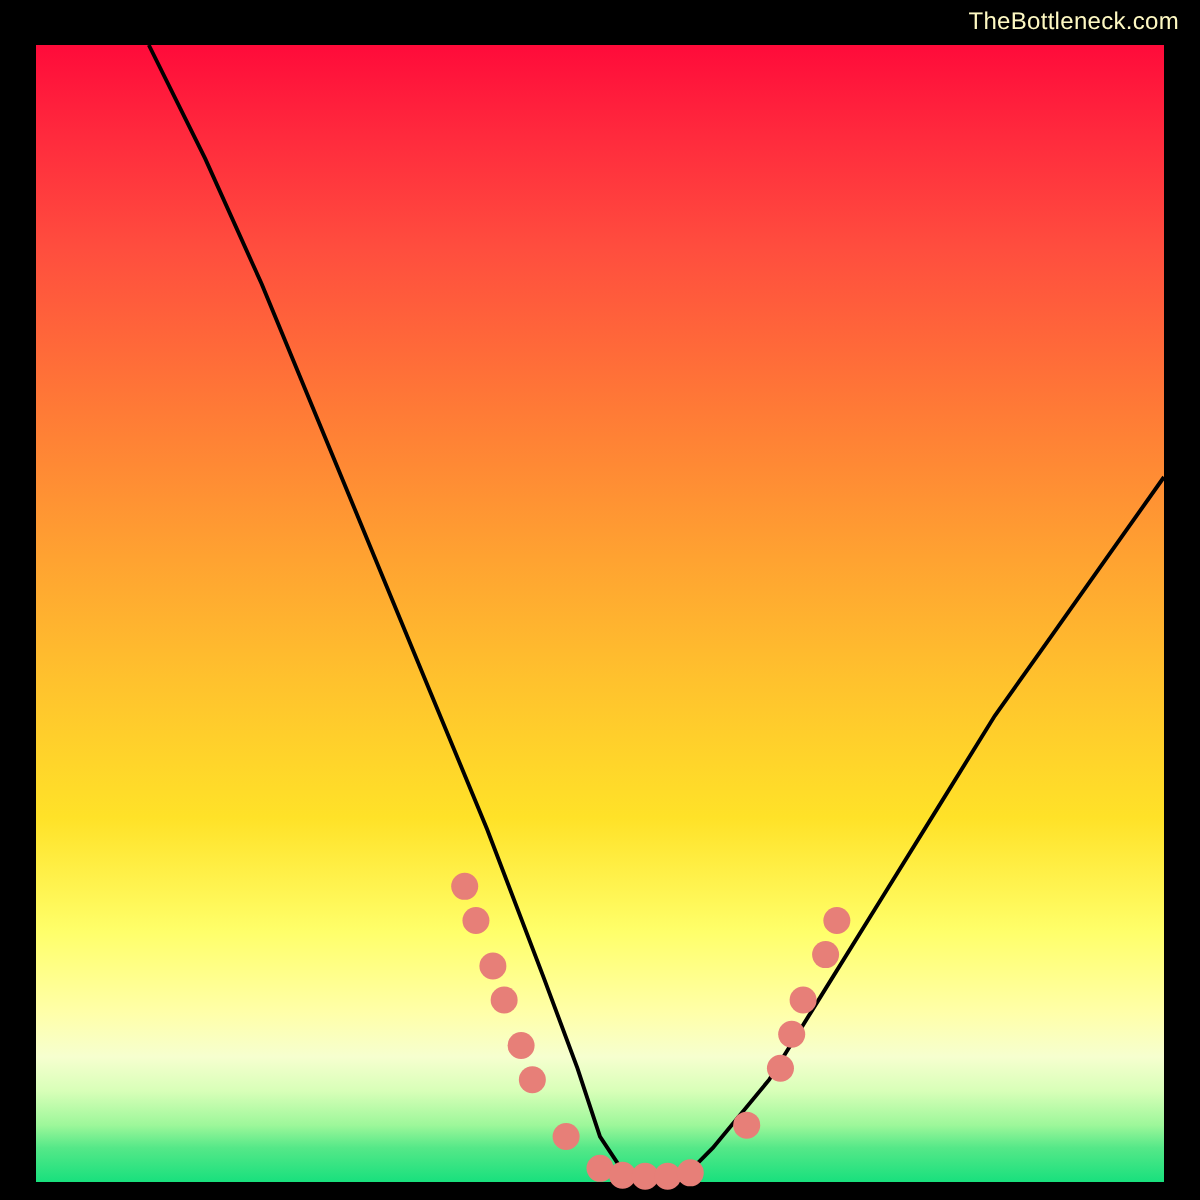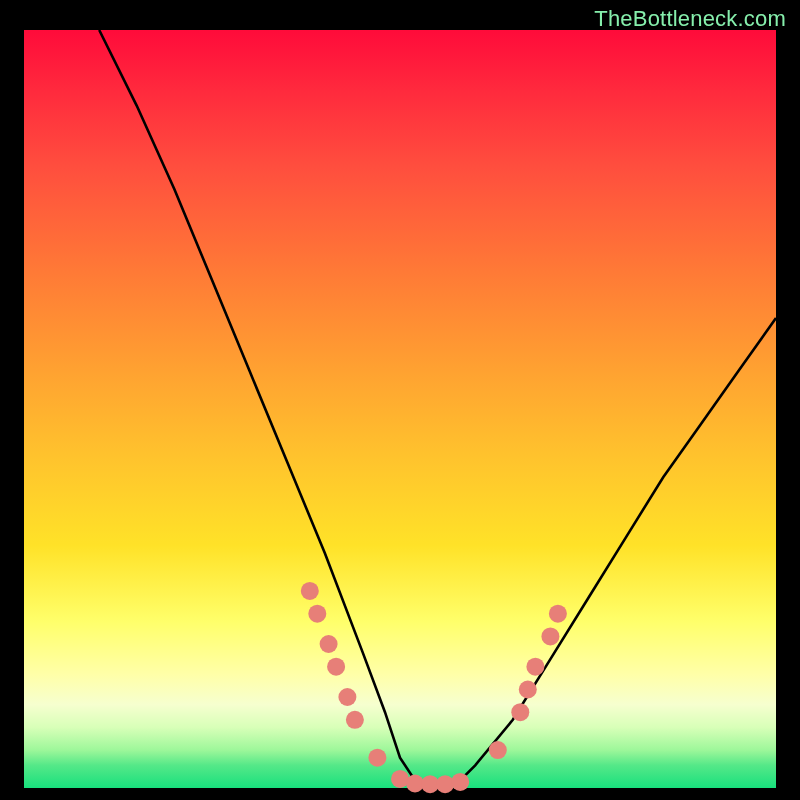--- a/index.html
+++ b/index.html
@@ -41,22 +41,22 @@
       #d8ffb8 92%,
       #9df79a 95%,
       #55e888 97%,
       #18e07d 100%
     );
   }
   .watermark {
     position: absolute;
     top: 6px;
     right: 14px;
-    color: #86efac;
-    font-size: 22px;
+    color: #fef9c3;
+    font-size: 16px;
     font-weight: 500;
     letter-spacing: 0.2px;
     user-select: none;
   }
   svg.curve {
     position: absolute;
     left: 0;
     top: 0;
     width: 752px;
     height: 758px;

